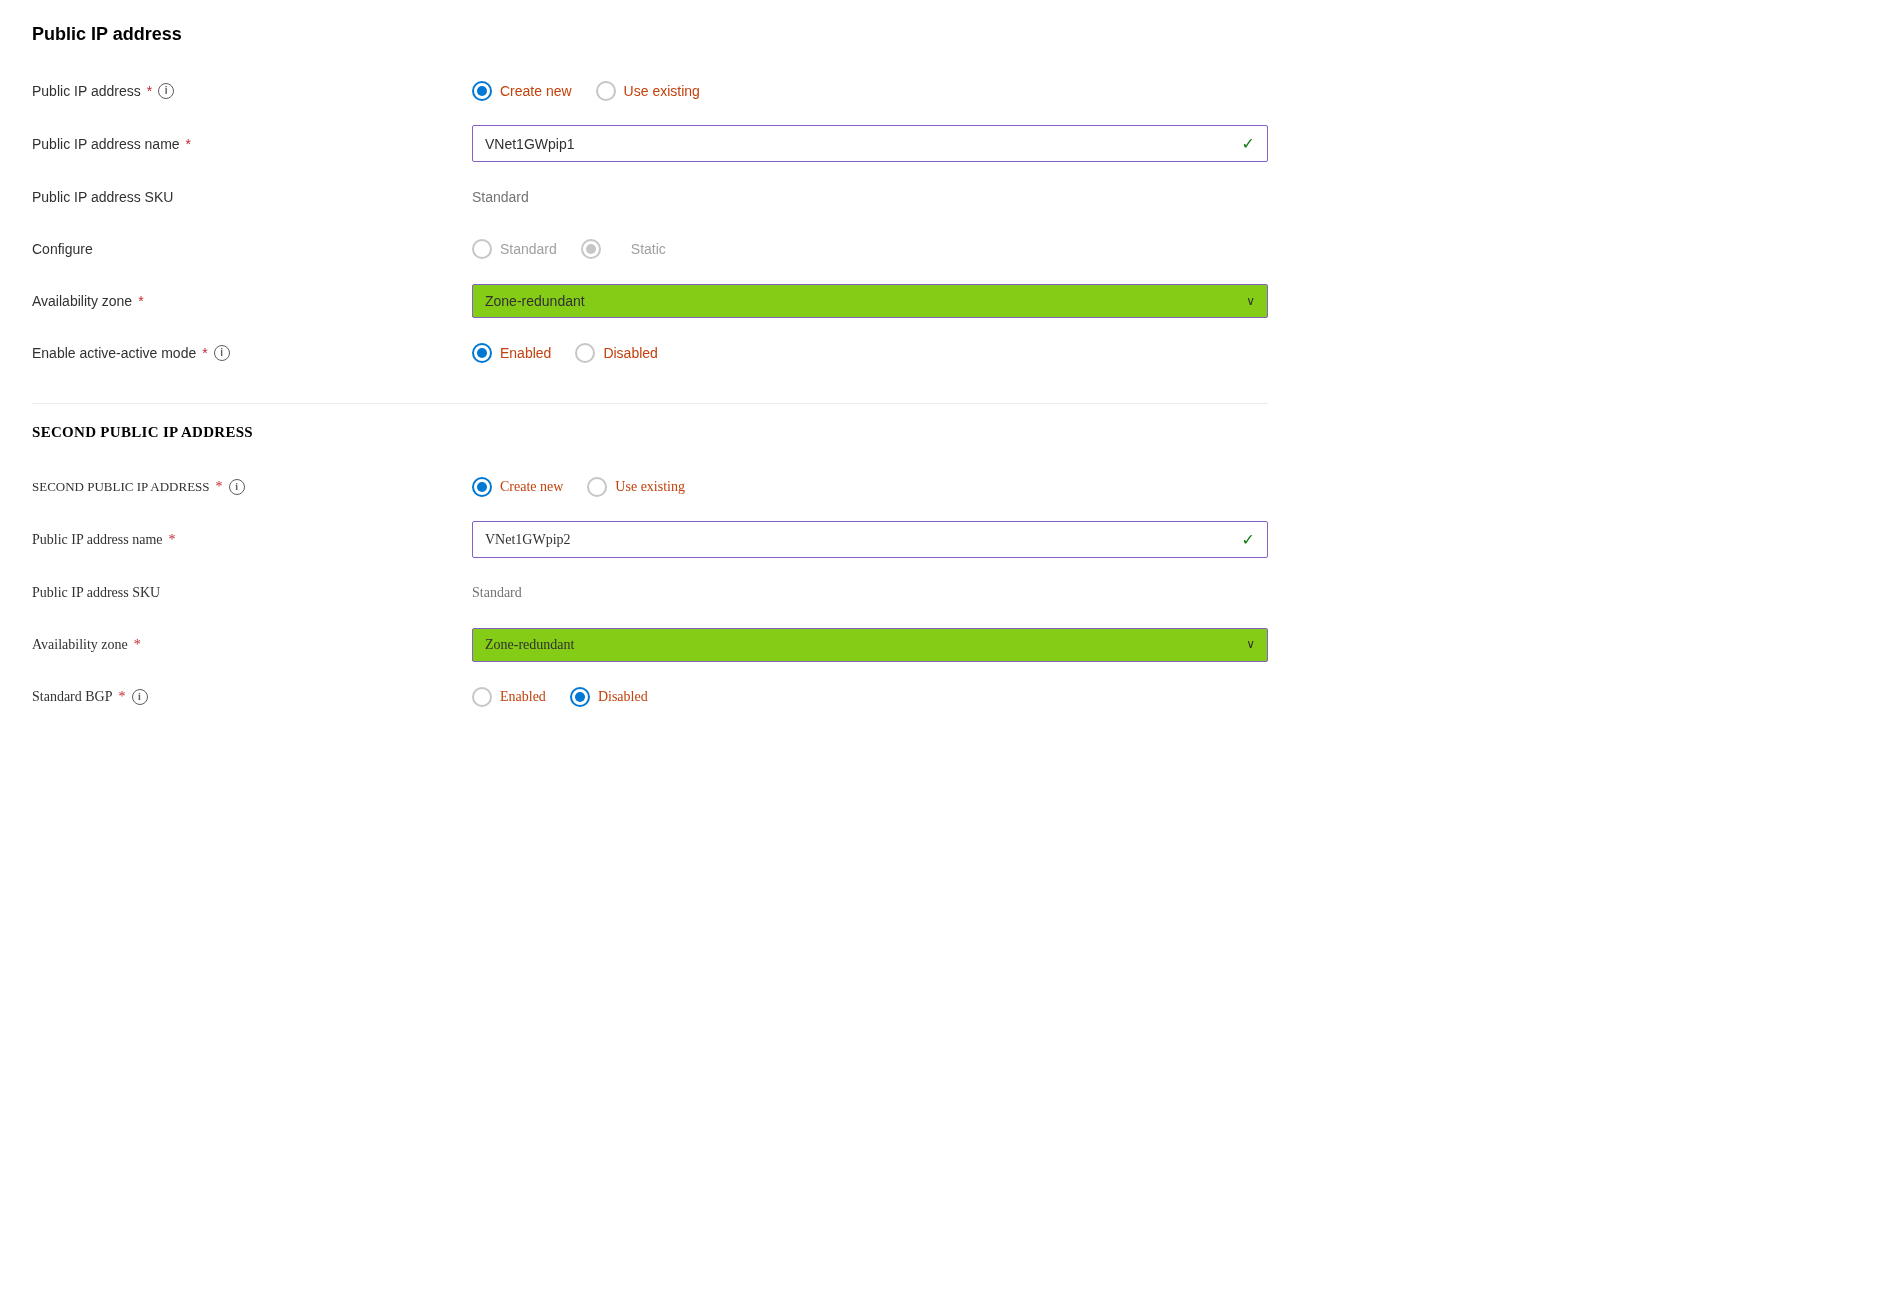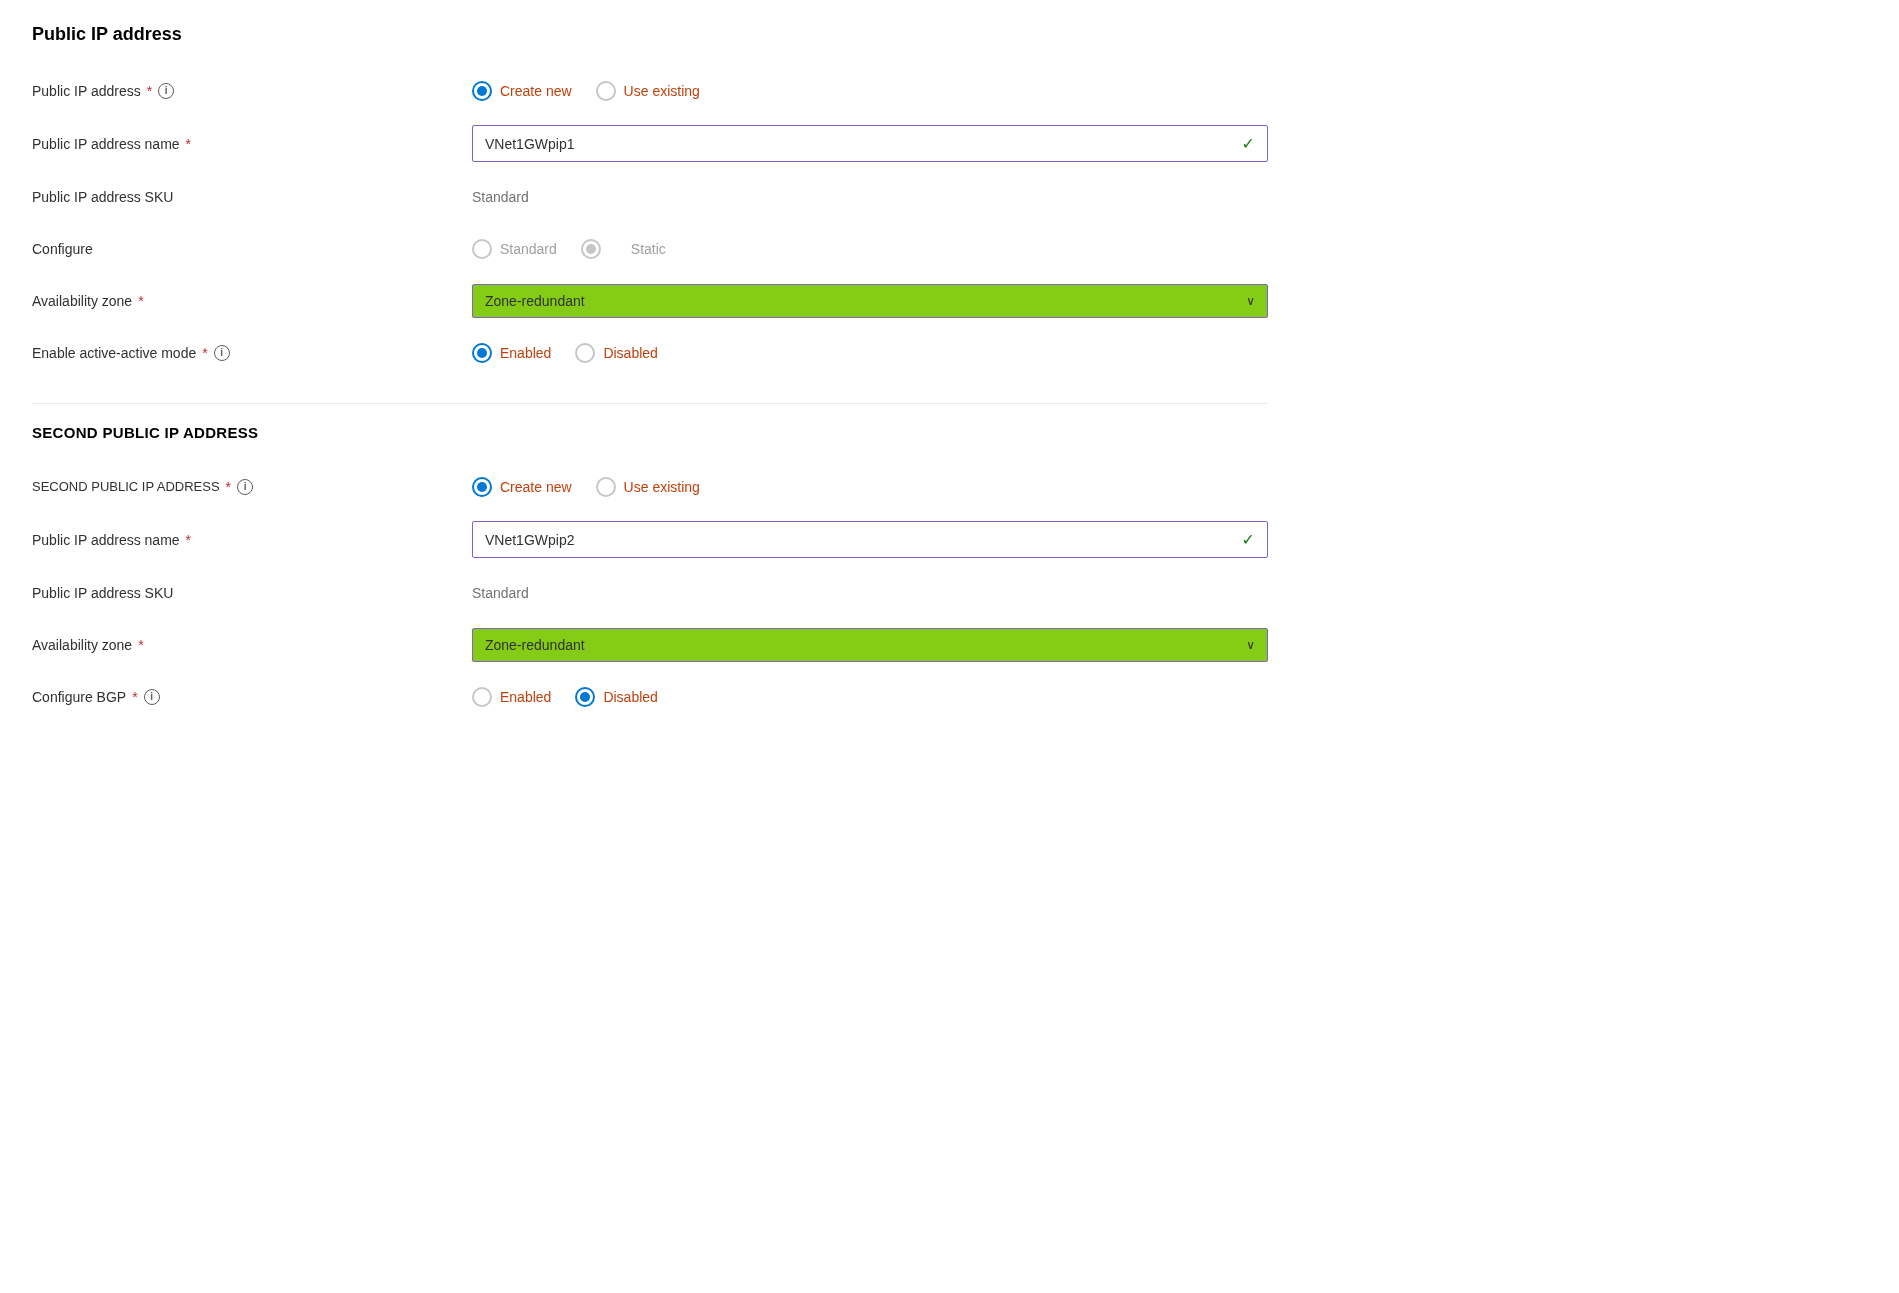--- a/index.html
+++ b/index.html
@@ -186,20 +186,21 @@
     }
 
     .section-divider {
       border: none;
       border-top: 1px solid #edebe9;
       margin: 16px 0 20px 0;
     }
 
     .second-section {
       margin-top: 24px;
+      font-family: Liberation Serif, serif;
     }
   </style>
 </head>
 <body>
 
 <div>
   <div class="section-title">Public IP address</div>
 
   <div class="form-row">
     <div class="form-label">
@@ -349,21 +350,21 @@
     <div class="form-control">
       <div class="dropdown">
         <span>Zone-redundant</span>
         <span class="chevron-down">∨</span>
       </div>
     </div>
   </div>
 
   <div class="form-row">
     <div class="form-label">
-      <span>Configure BGP</span>
+      <span>Standard BGP</span>
       <span class="required-star">*</span>
       <span class="info-icon" title="More info">i</span>
     </div>
     <div class="form-control">
       <div class="radio-group">
         <label class="radio-option">
           <div class="radio-circle"></div>
           <span class="radio-label">Enabled</span>
         </label>
         <label class="radio-option">

